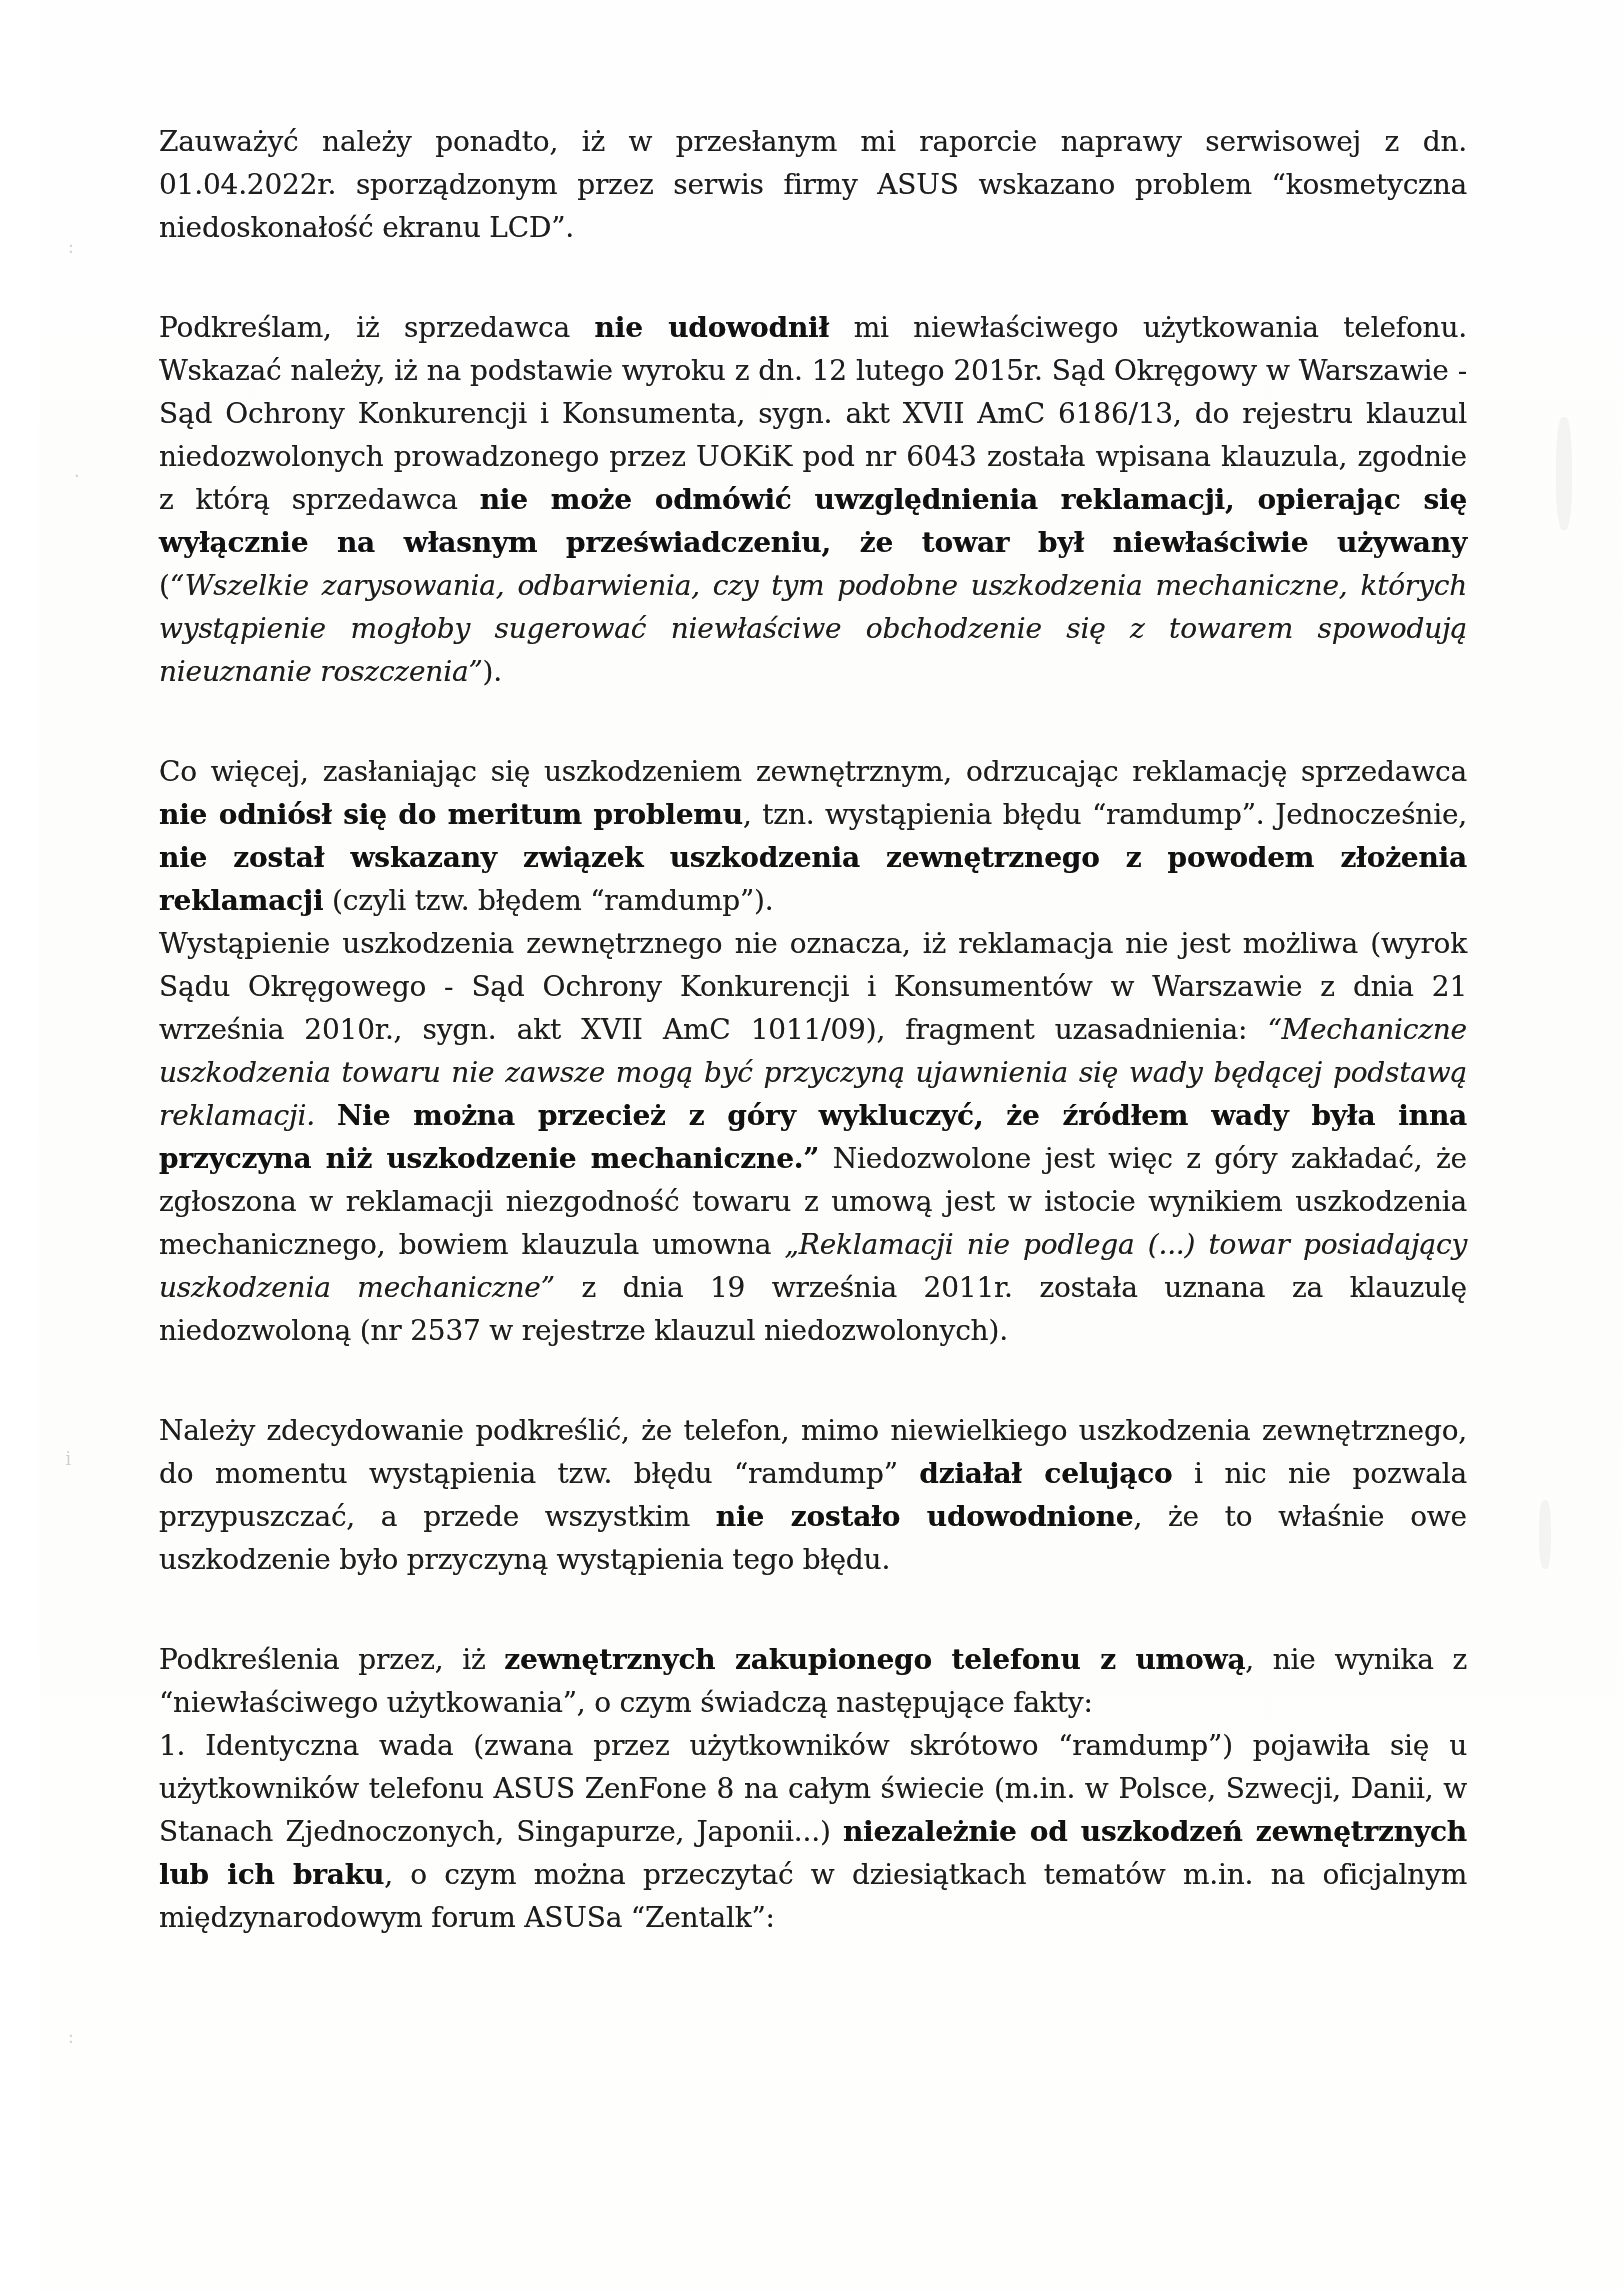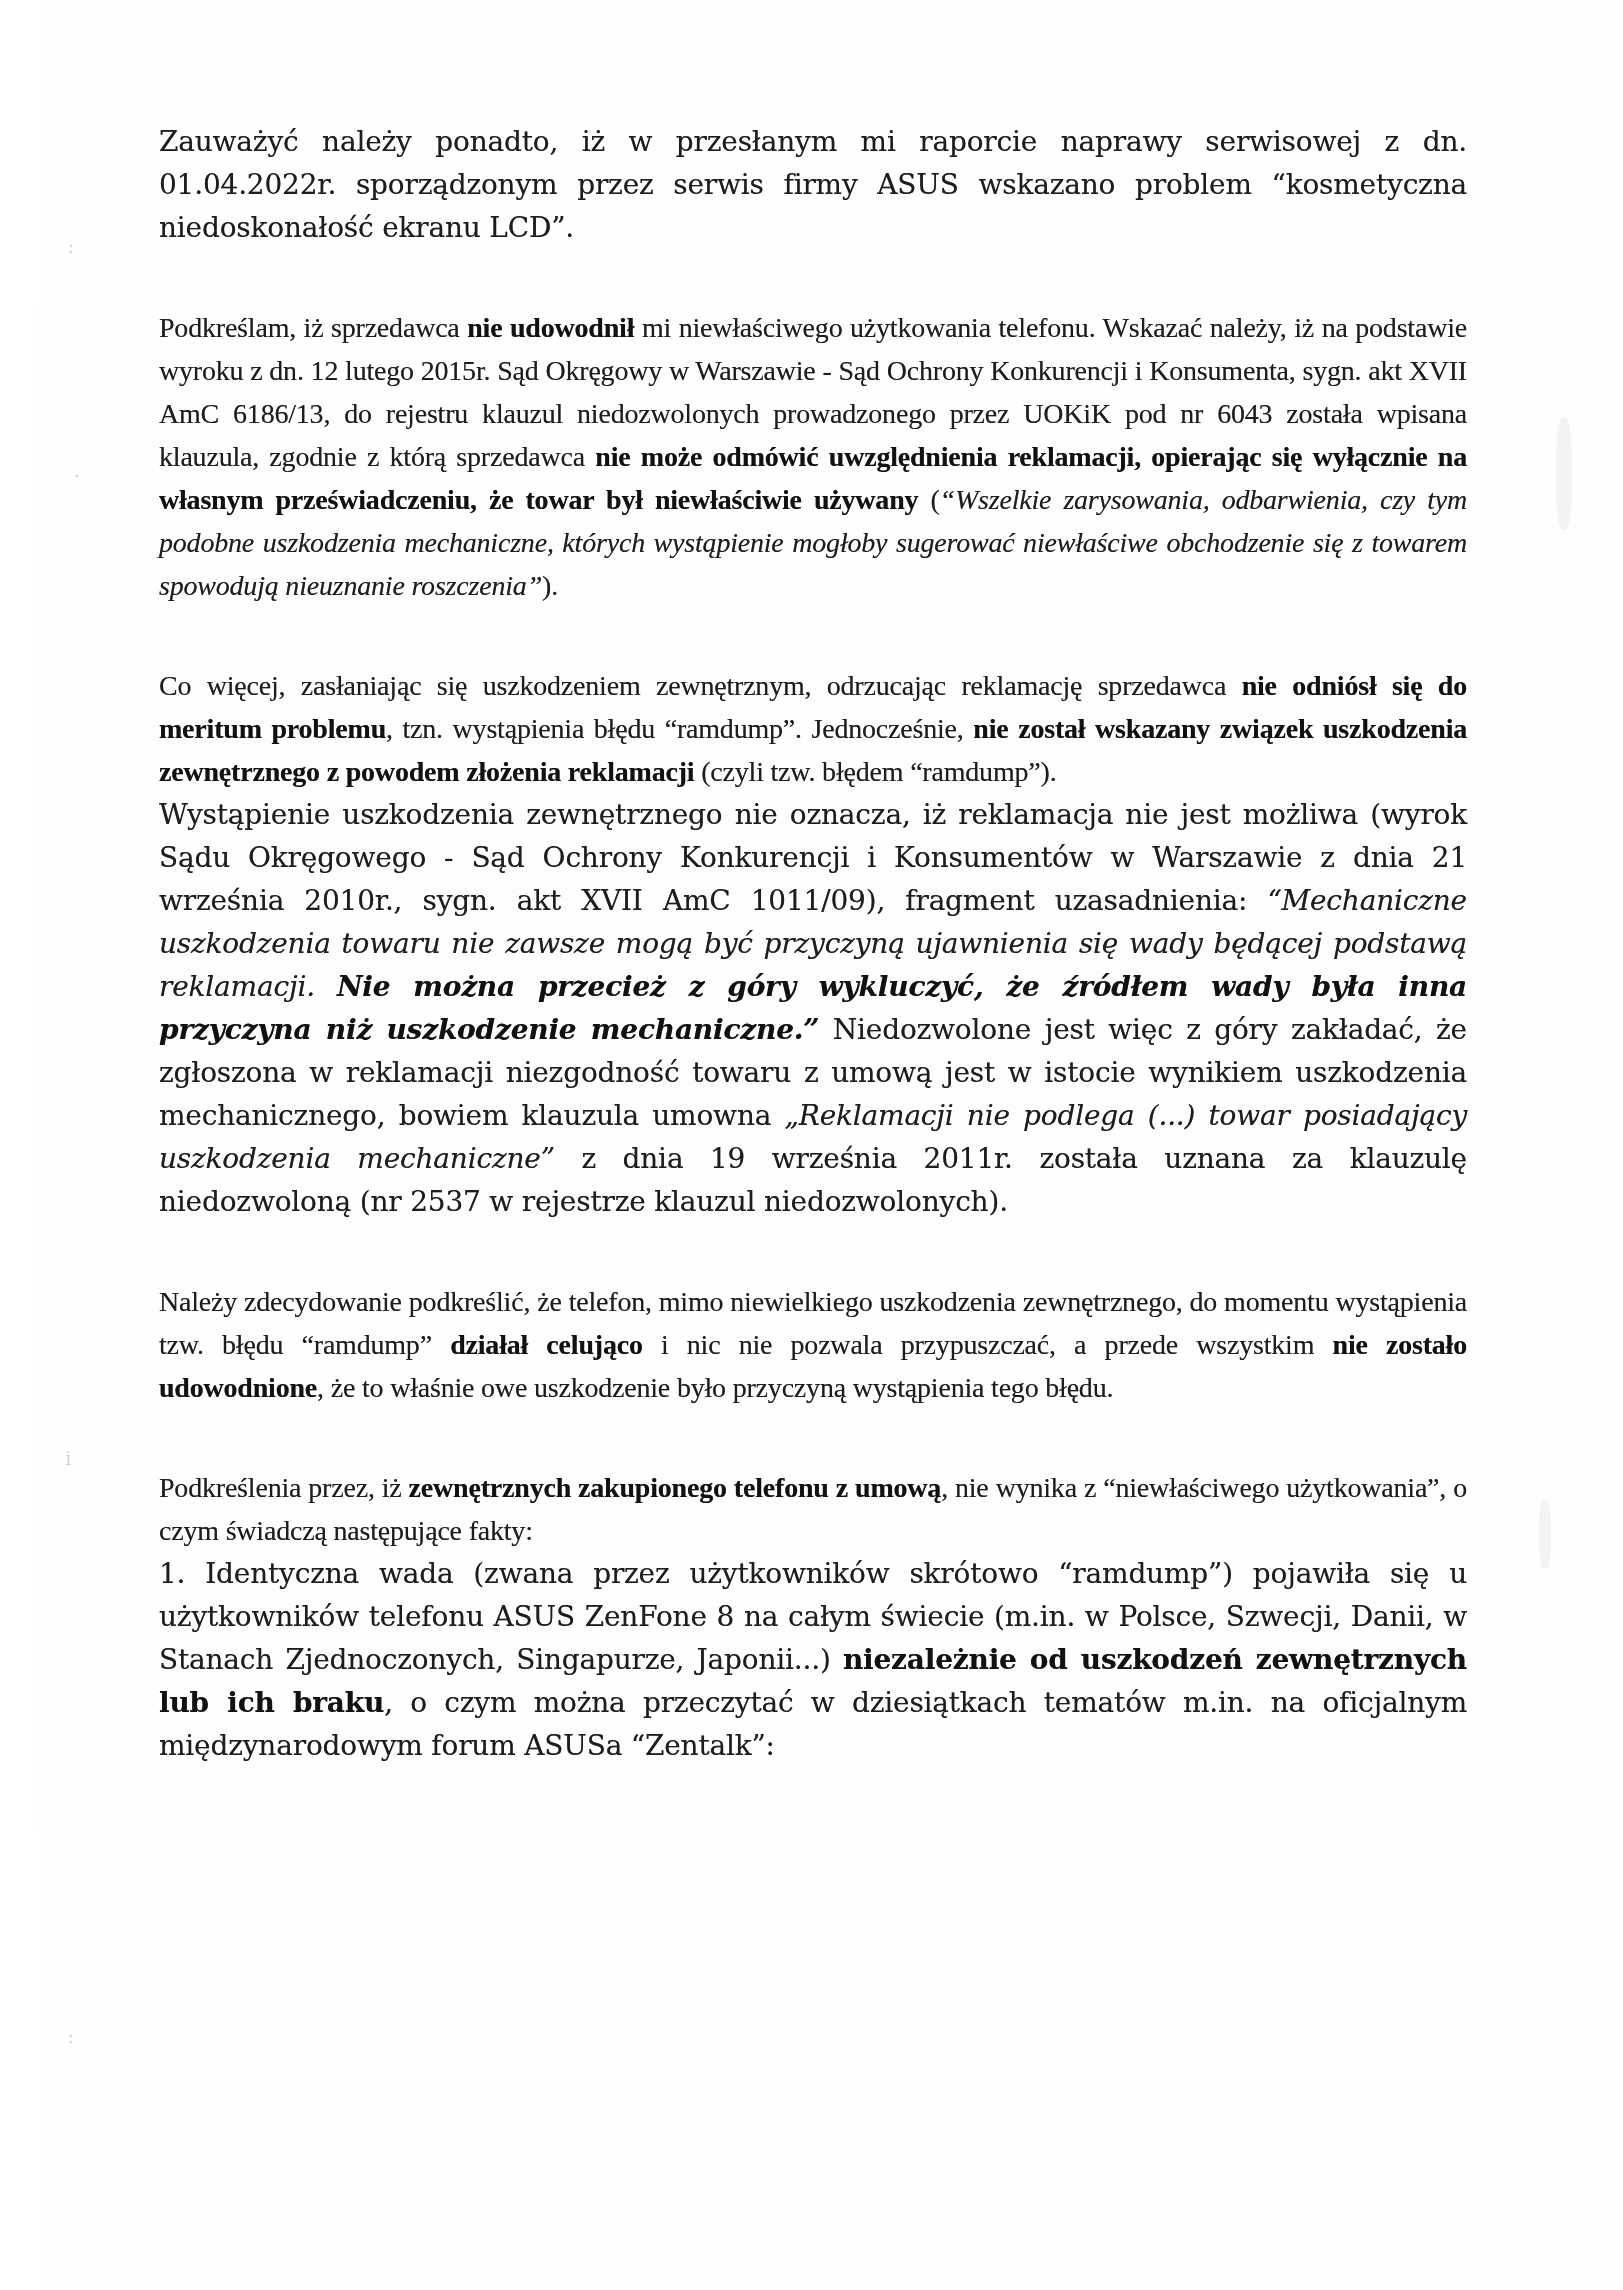--- a/index.html
+++ b/index.html
@@ -26,26 +26,25 @@
     font-size: 28px;
     line-height: 43px;
     color: #1d1d1d;
     text-align: justify;
     letter-spacing: -0.2px;
     
     text-shadow: 0 0 0.6px rgba(30,30,30,0.55);
   }
   p.para.gap {
     margin-top: 57px;
-    font-family: Liberation Serif, serif;
   }
   .run-normal     { font-weight: normal; font-style: normal; }
   .run-bold       { font-weight: bold;   font-style: normal; color: #111; }
   .run-italic     { font-weight: normal; font-style: italic; }
-  .run-bolditalic { font-weight: bold;   font-style: italic; color: #111; }
+  .run-bolditalic { font-weight: bold;   color: #111; }
   .artifact {
     position: absolute;
     font-family: "DejaVu Serif", serif;
     font-size: 17.6px;
     color: rgba(40, 40, 40, 0.22);
     pointer-events: none;
   }
   .streak {
     position: absolute;
     background: rgba(120, 120, 120, 0.07);

